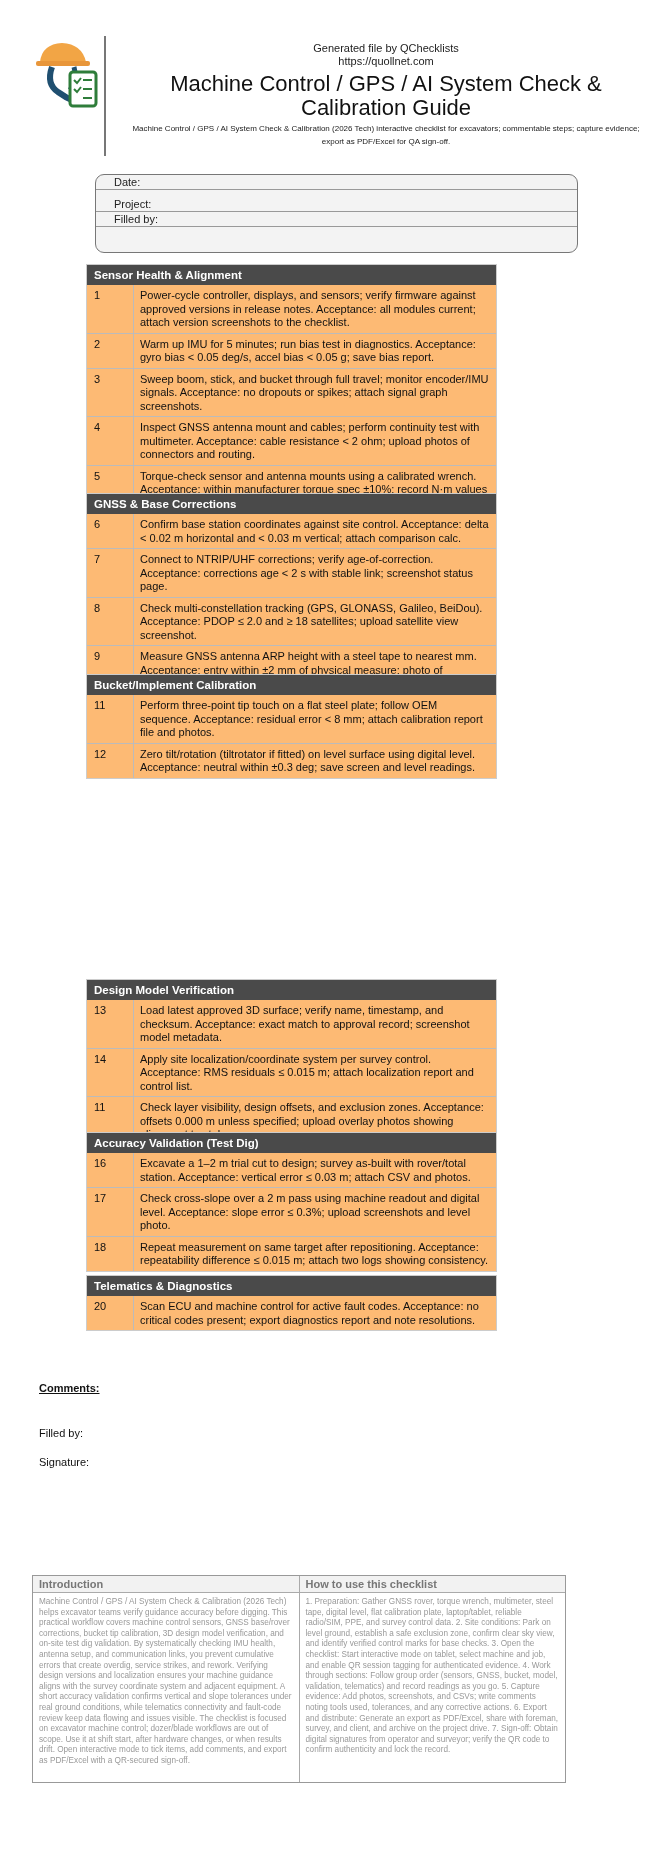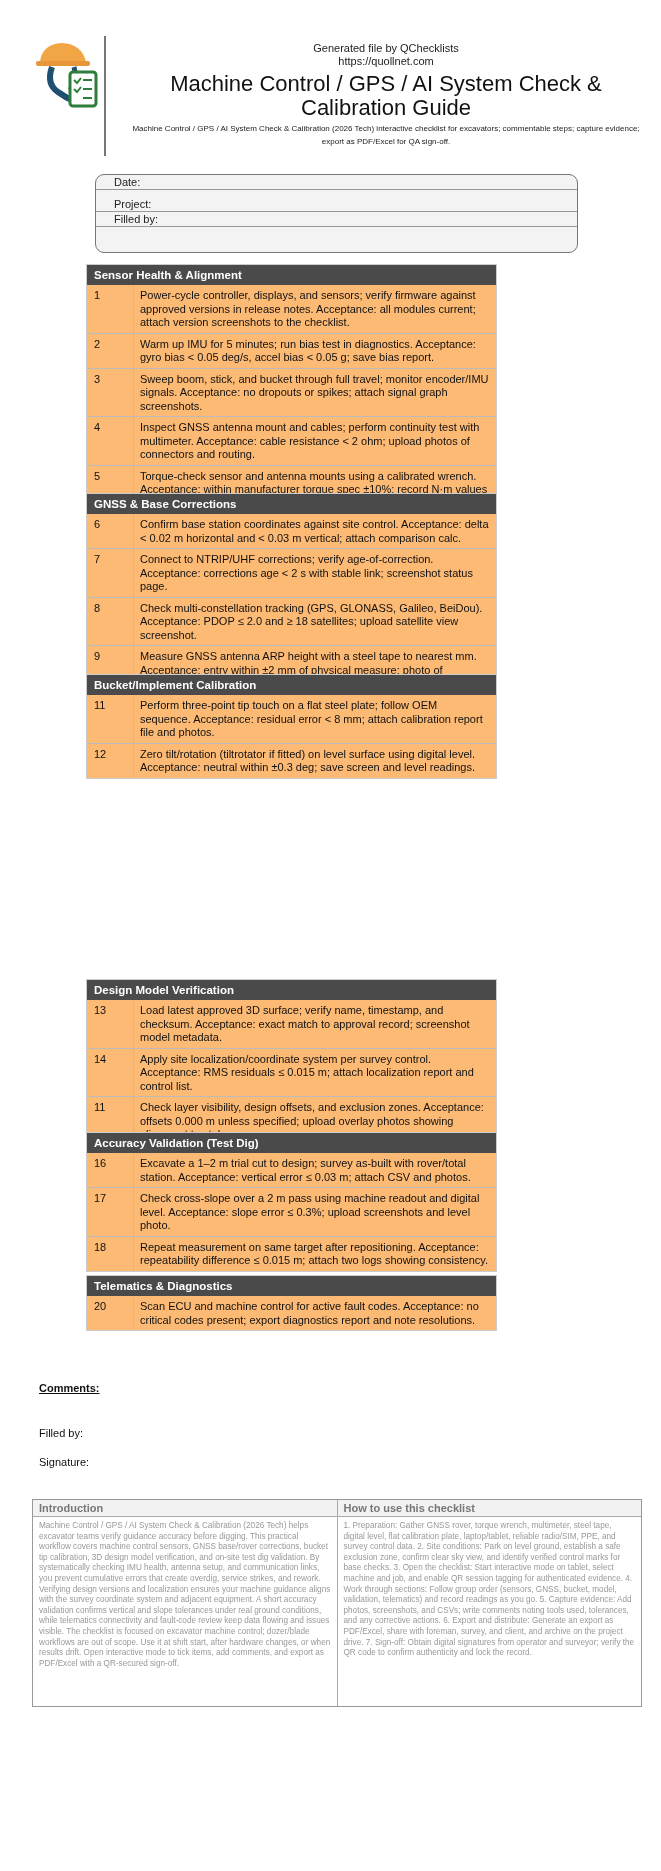--- a/index.html
+++ b/index.html
@@ -22,21 +22,21 @@
     .section { position: absolute; left: 86px; width: 411px; border: 1px solid #ccc; background: #fdba74; }
     .sec-head { background: #4a4a4a; color: #fff; font-weight: bold; font-size: 11.5px; height: 20px; line-height: 20px; padding-left: 7px; }
     .row { display: flex; border-top: 1px solid #bbb; }
     .row:first-of-type { border-top: none; }
     .num { width: 47px; flex: none; border-right: 1px solid #bbb; font-size: 11px; line-height: 13.5px; padding: 4px 0 3px 7px; color: #111; }
     .txt { flex: 1; font-size: 11px; line-height: 13.5px; padding: 4px 6px 3px 6px; color: #111; }
 
     .footer-label { position: absolute; left: 39px; font-size: 11px; color: #111; }
     .footer-label.bold { font-weight: bold; }
 
-    .about { position: absolute; left: 32px; top: 1499px; width: 610px; height: 208px; border: 1px solid #999; display: flex; }
+    .about { position: absolute; left: 32px; top: 1575px; width: 534px; height: 208px; border: 1px solid #999; display: flex; }
     .about-col { flex: 1; display: flex; flex-direction: column; }
     .about-col.left { border-right: 1px solid #aaa; }
     .about-head { height: 17px; background: #f2f2f2; border-bottom: 1px solid #aaa; font-weight: bold; font-size: 11px; line-height: 17px; padding-left: 6px; color: #777; }
     .about-body { padding: 4px 6px; font-size: 8.2px; line-height: 10.6px; color: #999; }
   </style>
 </head>
 <body>
 
 <div class="header">
   <div class="logo">

